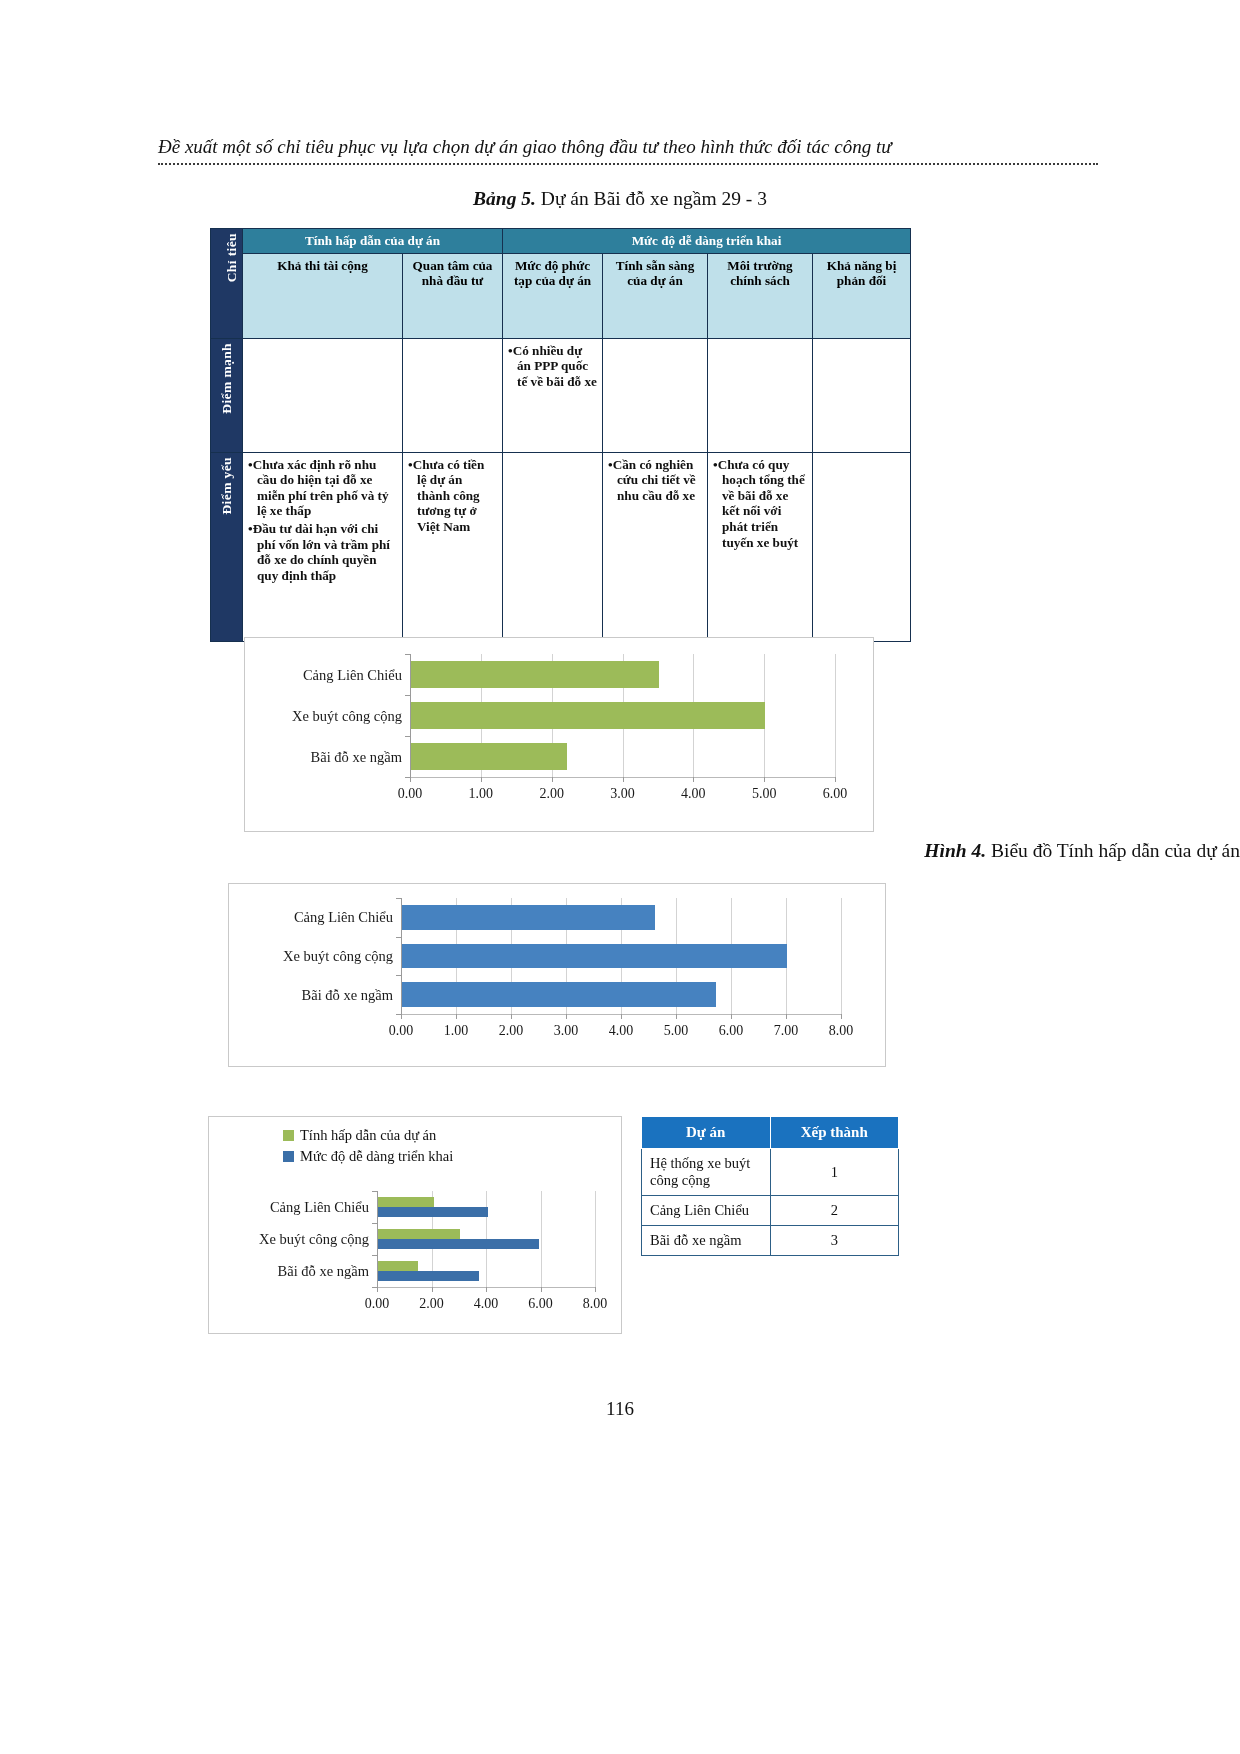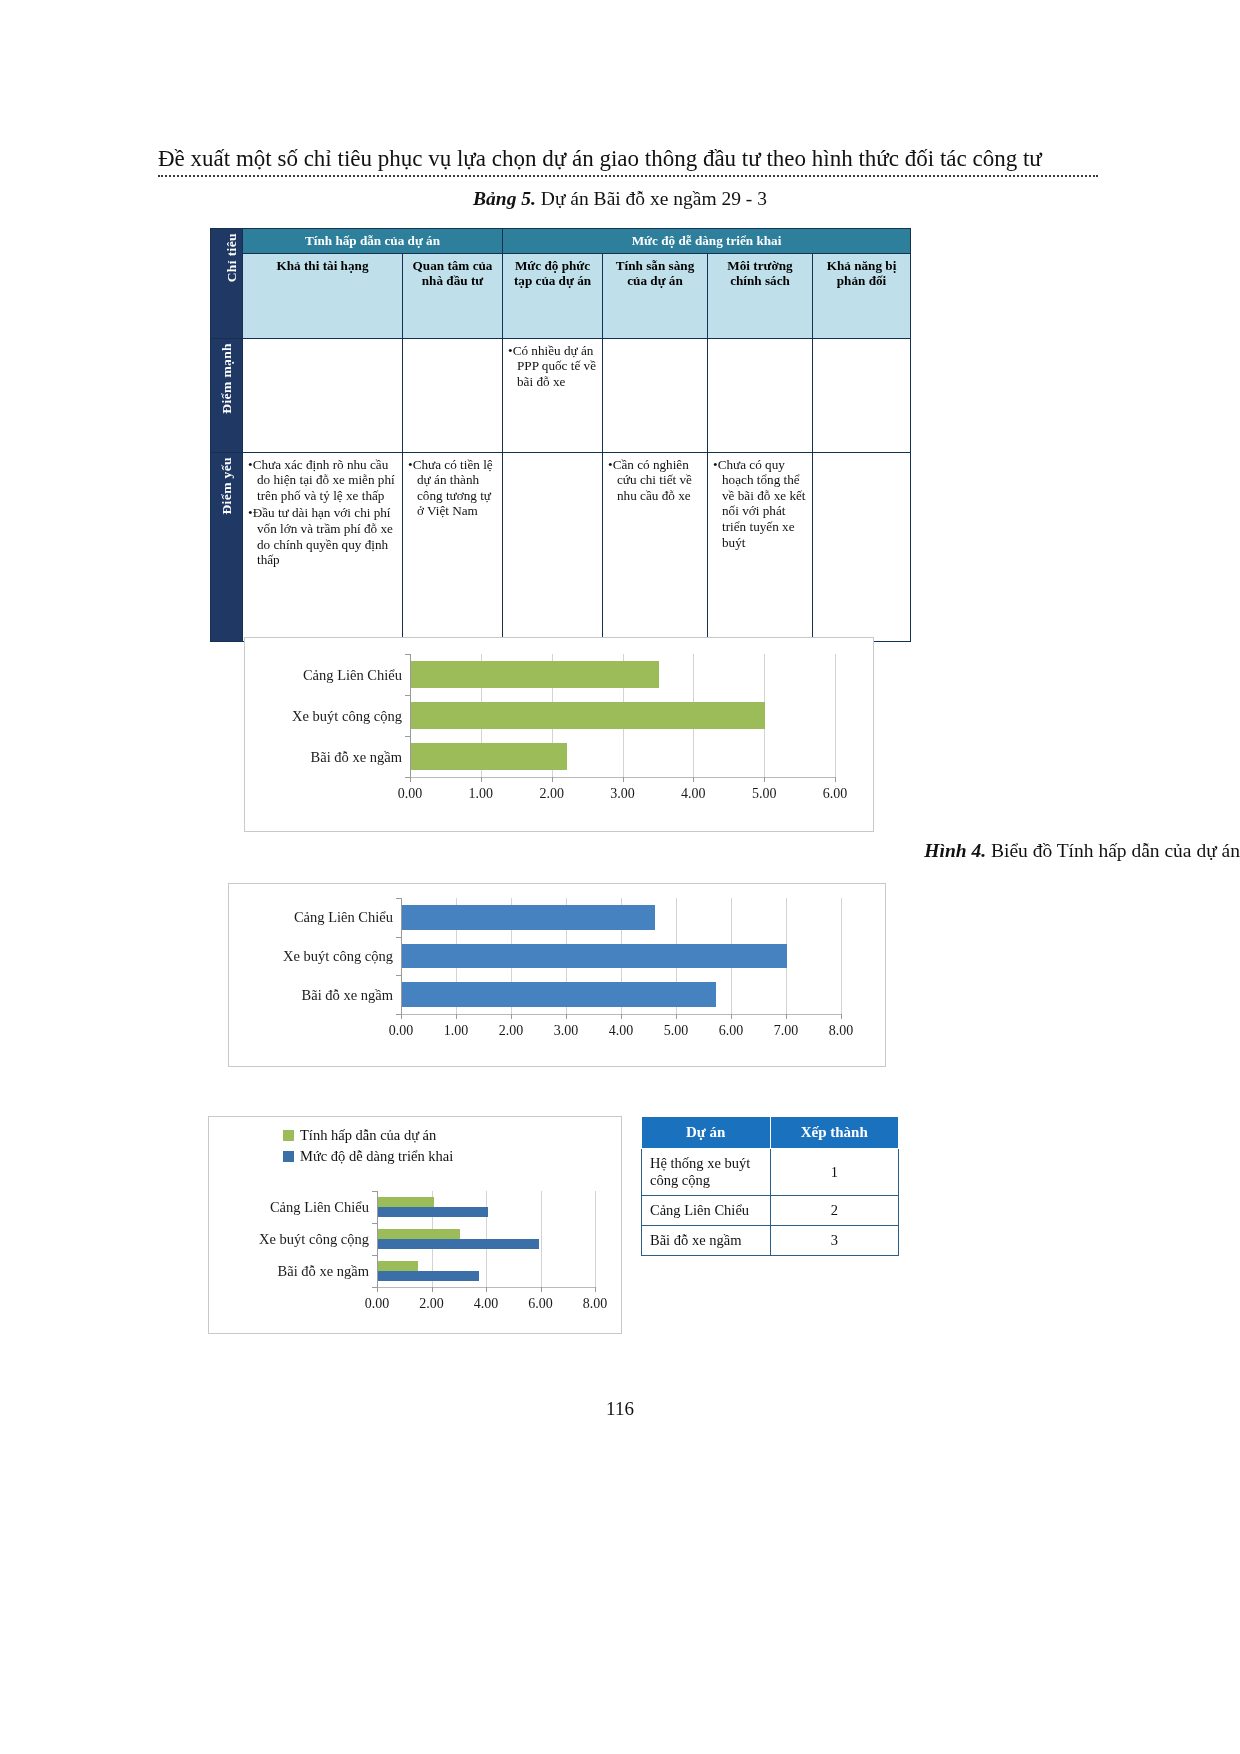--- a/index.html
+++ b/index.html
@@ -8,22 +8,22 @@
     background:#ffffff;
     font-family:"Liberation Serif",serif;
     color:#111;
     position:relative;
     overflow:hidden;
   }
   .page{position:relative;width:1240px;height:1754px;}
 
   
   .runhead{
-    position:absolute;left:158px;top:147px;width:940px;
-    font-size:23px;line-height:24px;
+    position:absolute;left:158px;top:135px;width:940px;
+    font-style:italic;font-size:19px;line-height:24px;
     white-space:nowrap;
     padding-bottom:4px;
     border-bottom:2px dotted #3a3a3a;
   }
 
   
   .tbl-caption{
     position:absolute;left:0;top:188px;width:1240px;
     text-align:center;font-size:19.5px;
   }
@@ -55,21 +55,21 @@
     border-color:#16304f;
   }
   .rowlab span{
     display:inline-block;
     writing-mode:vertical-rl;
     transform:rotate(180deg);
     font-size:13.5px;letter-spacing:.4px;white-space:nowrap;
   }
   .corner{background:#1f3864;border-color:#16304f;}
   td.cell{background:#ffffff;}
-  .bul{margin:0 0 2px 0;text-indent:-9px;padding-left:9px;}
+  .bul{margin:0 0 2px 0;text-indent:-9px;padding-left:9px;font-weight:bold;}
   .bul:before{content:"\2022 ";}
 
   
   .chartbox{
     position:absolute;background:#ffffff;border:1px solid #c9c9c9;
   }
   .chart-inner{position:relative;width:100%;height:100%;}
   .cat-label{
     position:absolute;right:100%;margin-right:8px;
     white-space:nowrap;font-size:14.5px;
@@ -139,21 +139,21 @@
           <tr>
         <td class="corner" rowspan="2">
           <div class="rowlab" style="border:none;background:transparent;height:96px;">
             <span>Chỉ tiêu</span>
           </div>
         </td>
         <td class="g-head" colspan="2">Tính hấp dẫn của dự án</td>
         <td class="g-head" colspan="4">Mức độ dễ dàng triển khai</td>
       </tr>
       <tr>
-        <td class="c-head" style="height:76px">Khả thi tài hạng</td>
+        <td class="c-head" style="height:76px">Khả thi tài cộng</td>
         <td class="c-head">Quan tâm của nhà đầu tư</td>
         <td class="c-head">Mức độ phức tạp của dự án</td>
         <td class="c-head">Tính sẵn sàng của dự án</td>
         <td class="c-head">Môi trường chính sách</td>
         <td class="c-head">Khả năng bị phản đối</td>
       </tr>
 
       <tr>
         <td class="rowlab" style="height:105px">
           <span>Điểm mạnh</span>

